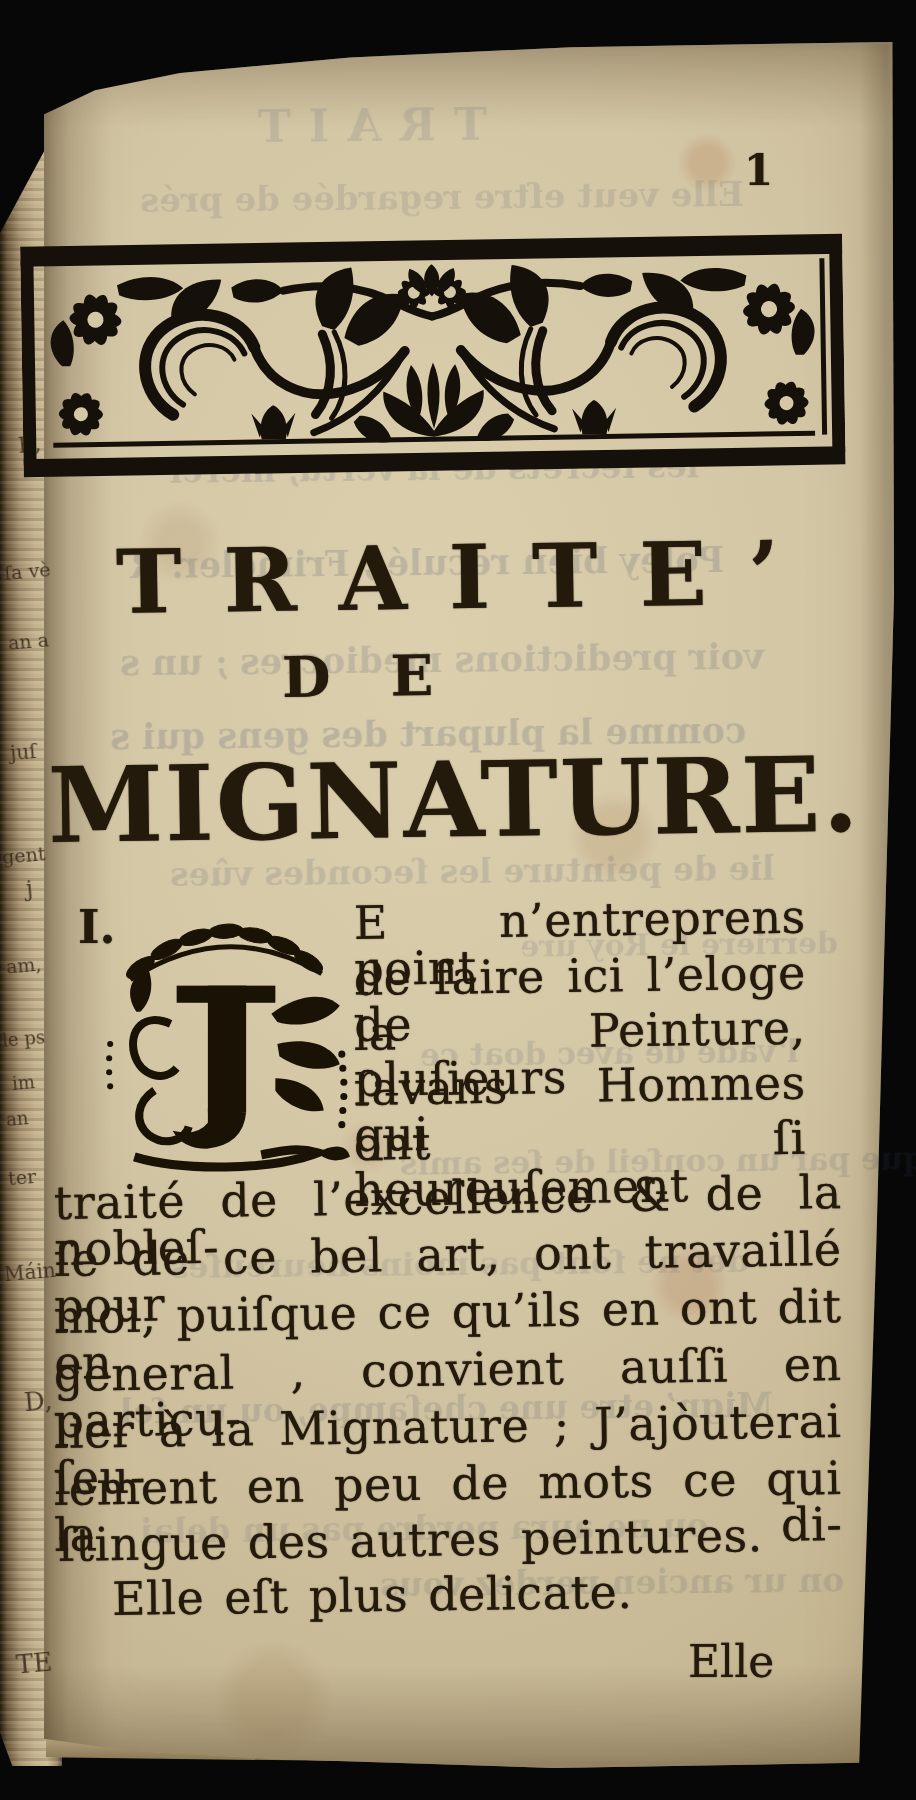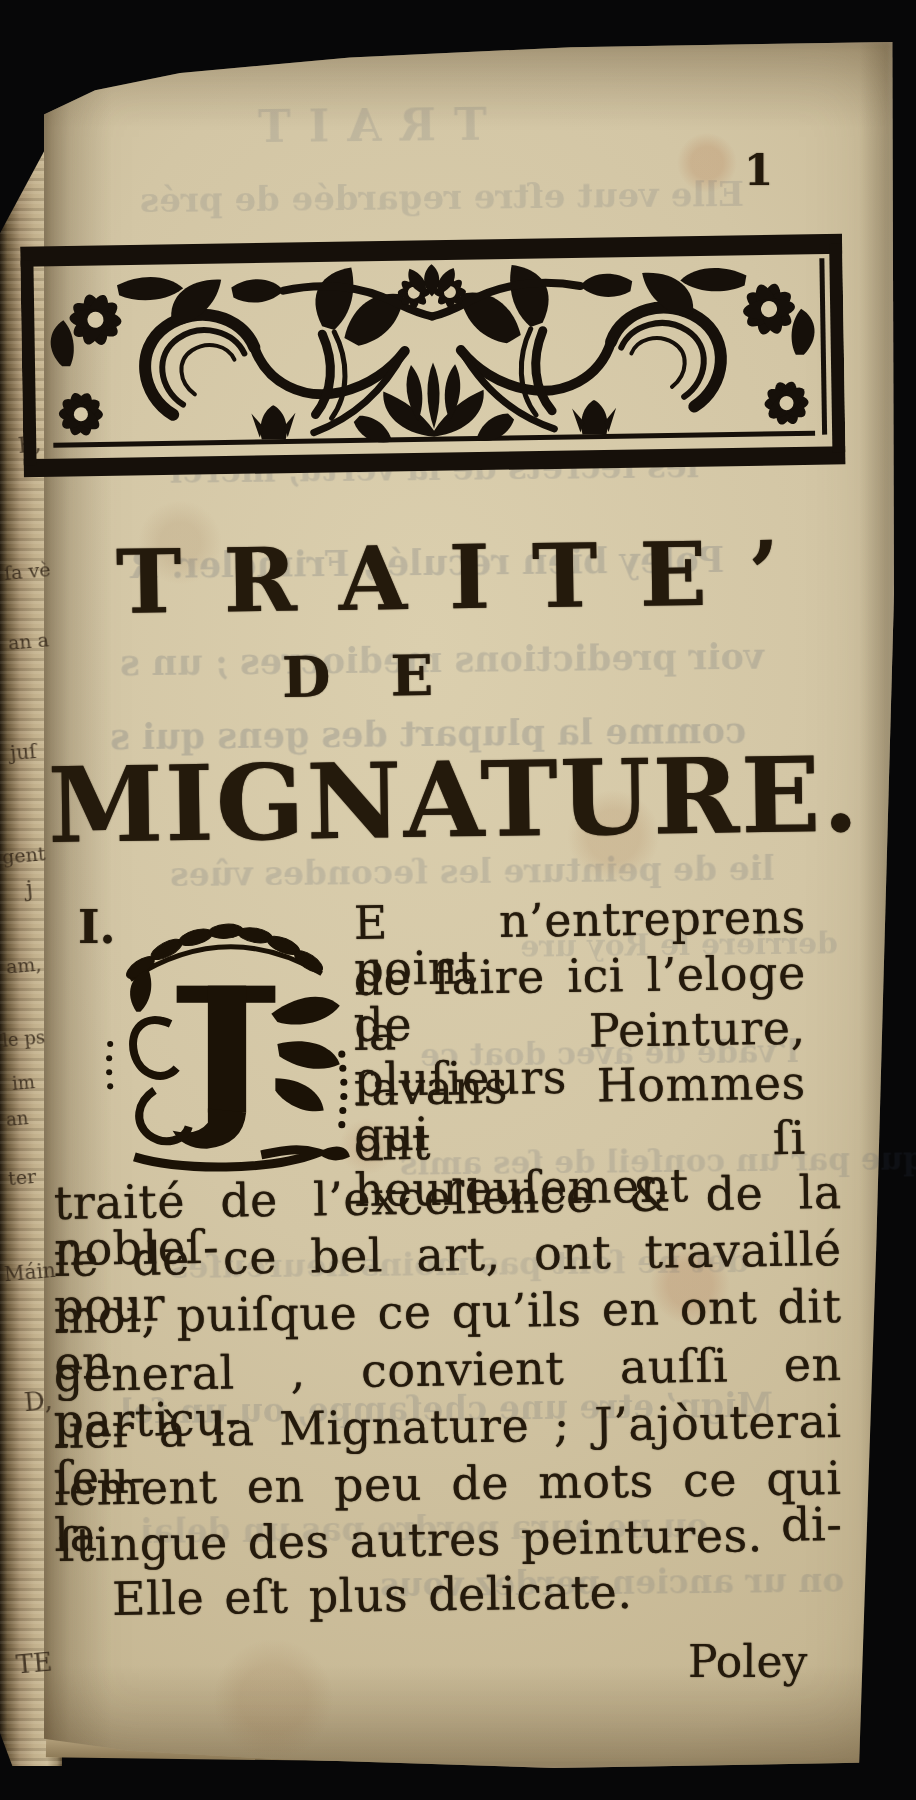--- a/index.html
+++ b/index.html
@@ -214,16 +214,16 @@
 
     <div class="abs ink tilt bodyline jline fullline" style="top:1180px">traité de l’excellence &amp; de la nobleſ-</div>
     <div class="abs ink tilt bodyline jline fullline" style="top:1237px">ſe de ce bel art, ont travaillé pour</div>
     <div class="abs ink tilt bodyline jline fullline" style="top:1294px">moi, puiſque ce qu’ils en ont dit en</div>
     <div class="abs ink tilt bodyline jline fullline" style="top:1352px">general , convient auſſi en particu-</div>
     <div class="abs ink tilt bodyline jline fullline" style="top:1409px">lier à la Mignature ; J’ajòuterai ſeu-</div>
     <div class="abs ink tilt bodyline jline fullline" style="top:1466px">lement en peu de mots ce qui la di-</div>
     <div class="abs ink tilt bodyline" style="left:58px;top:1522px">ſtingue des autres peintures.</div>
     <div class="abs ink tilt bodyline" style="left:112px;top:1576px">Elle eſt plus delicate.</div>
 
-    <div id="catchword" class="abs ink">Poley</div>
+    <div id="catchword" class="abs ink">Elle</div>
 
   </div>
 </div>
 
 </body></html>

